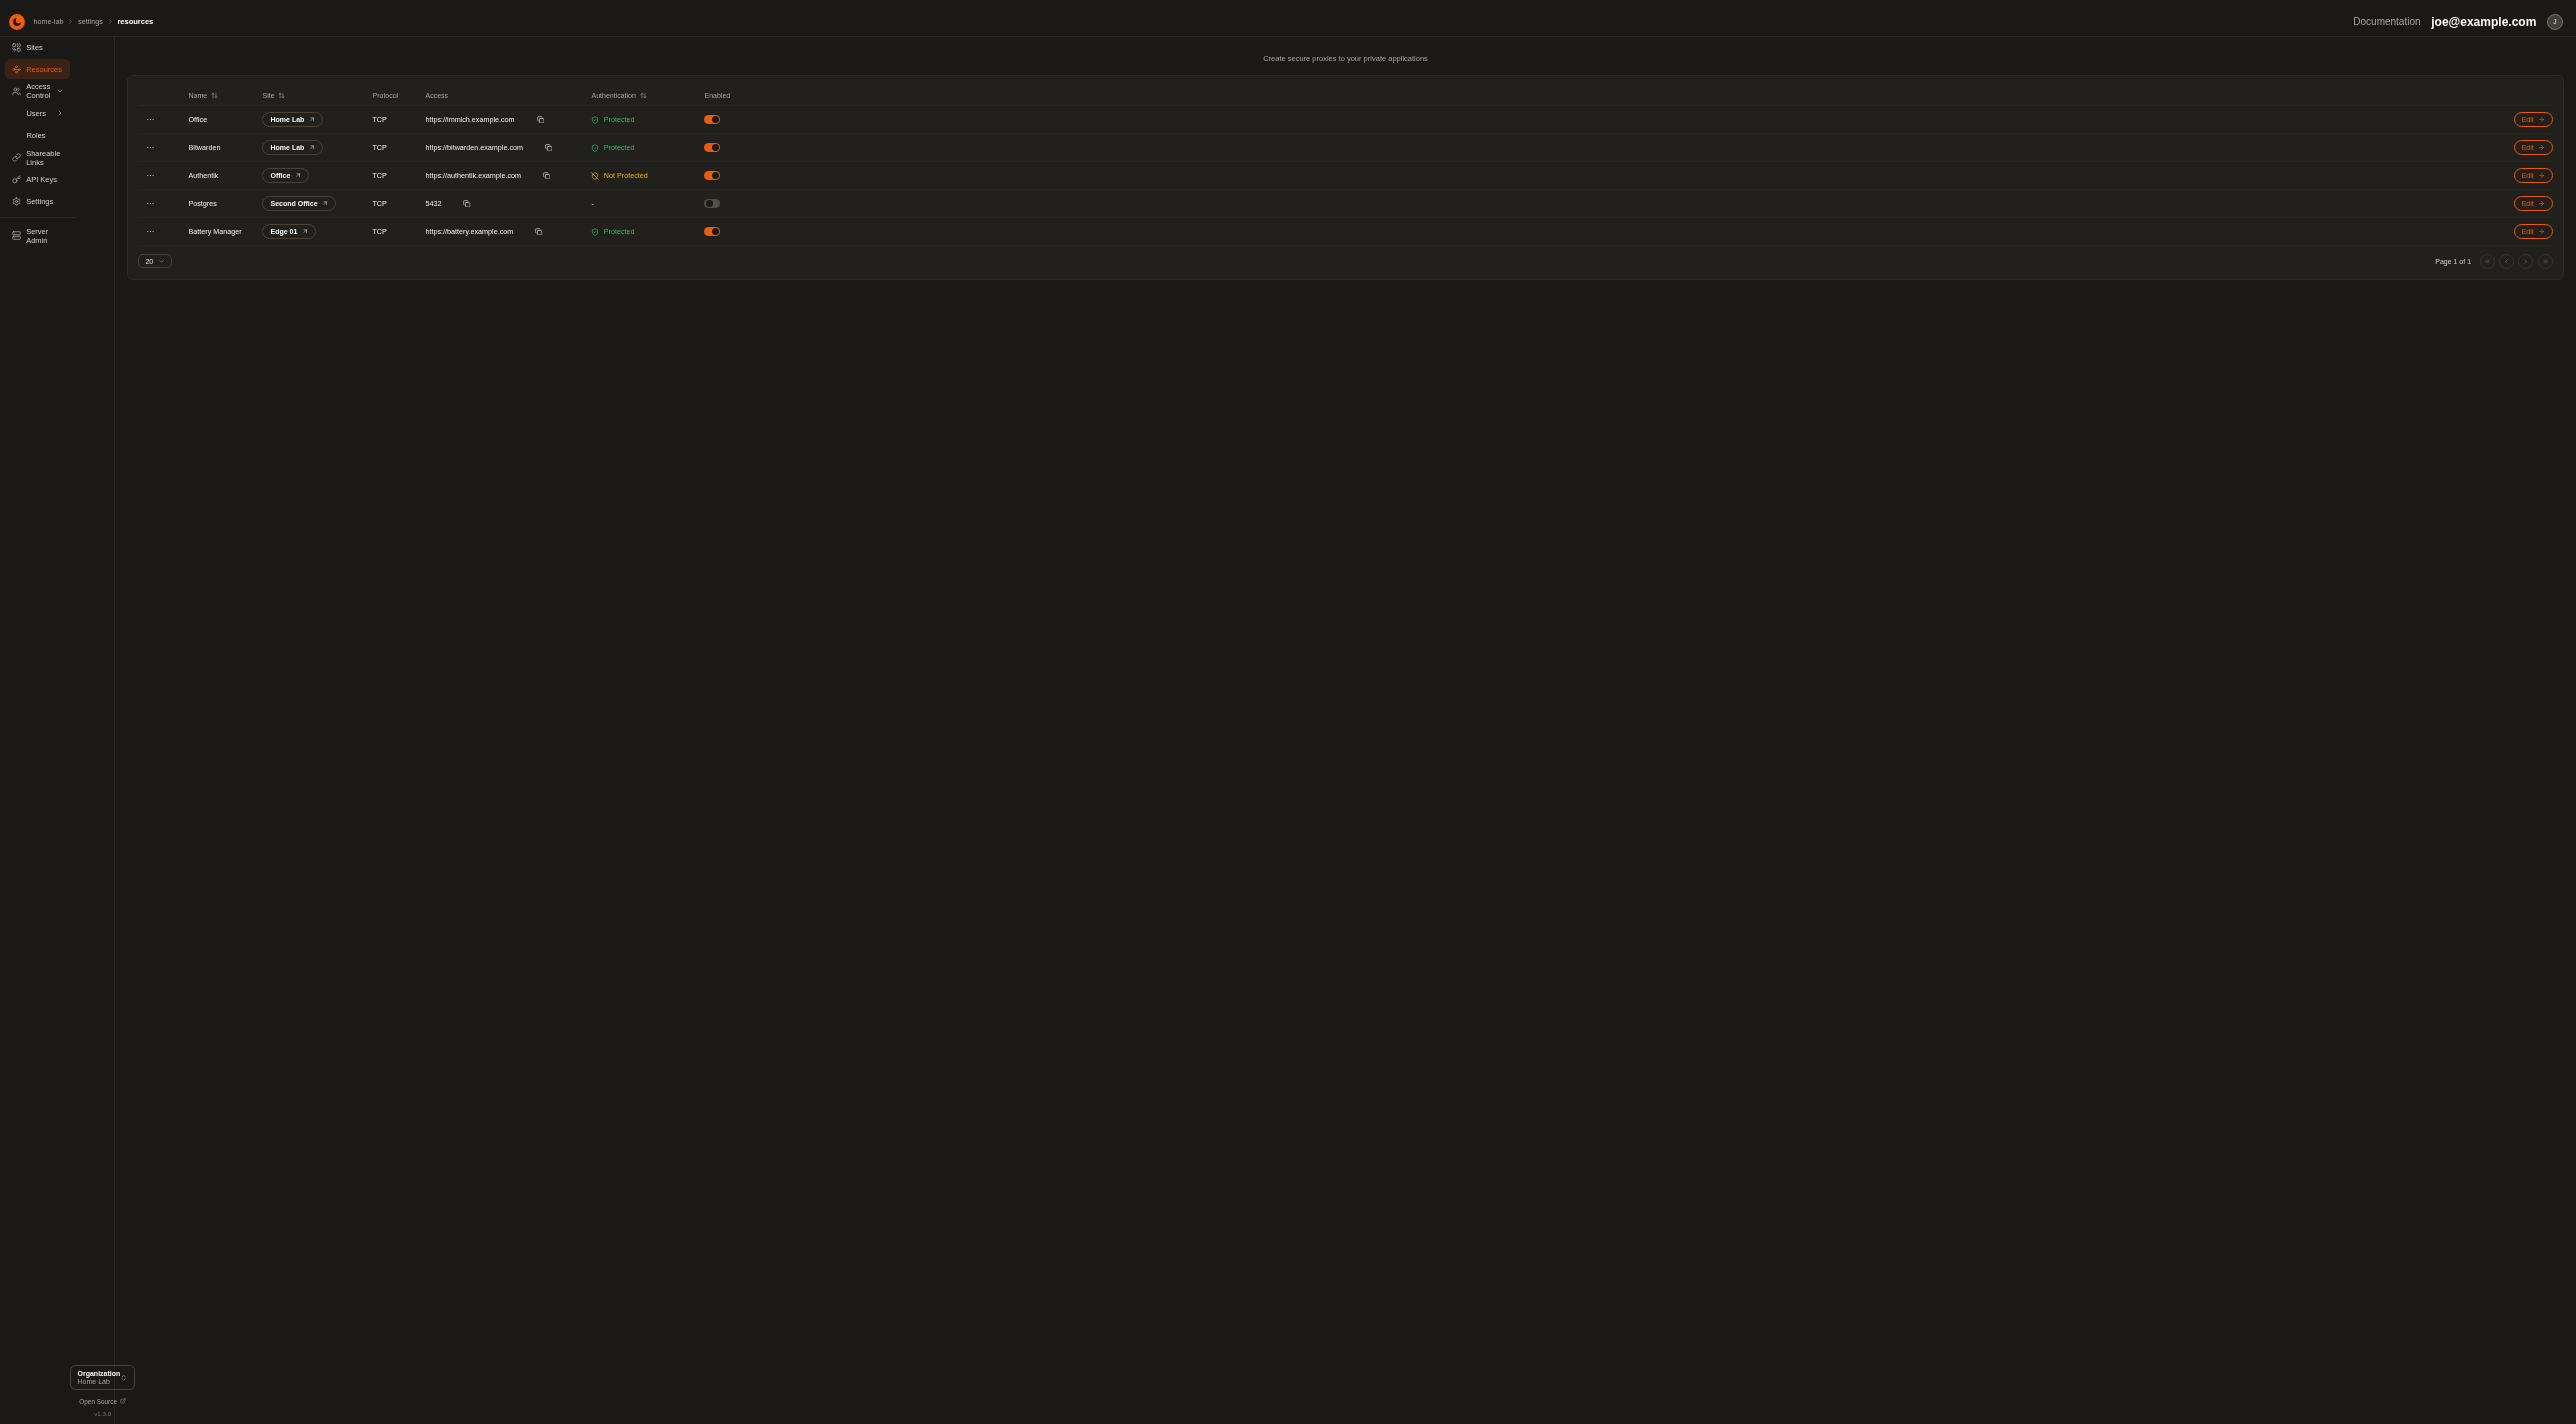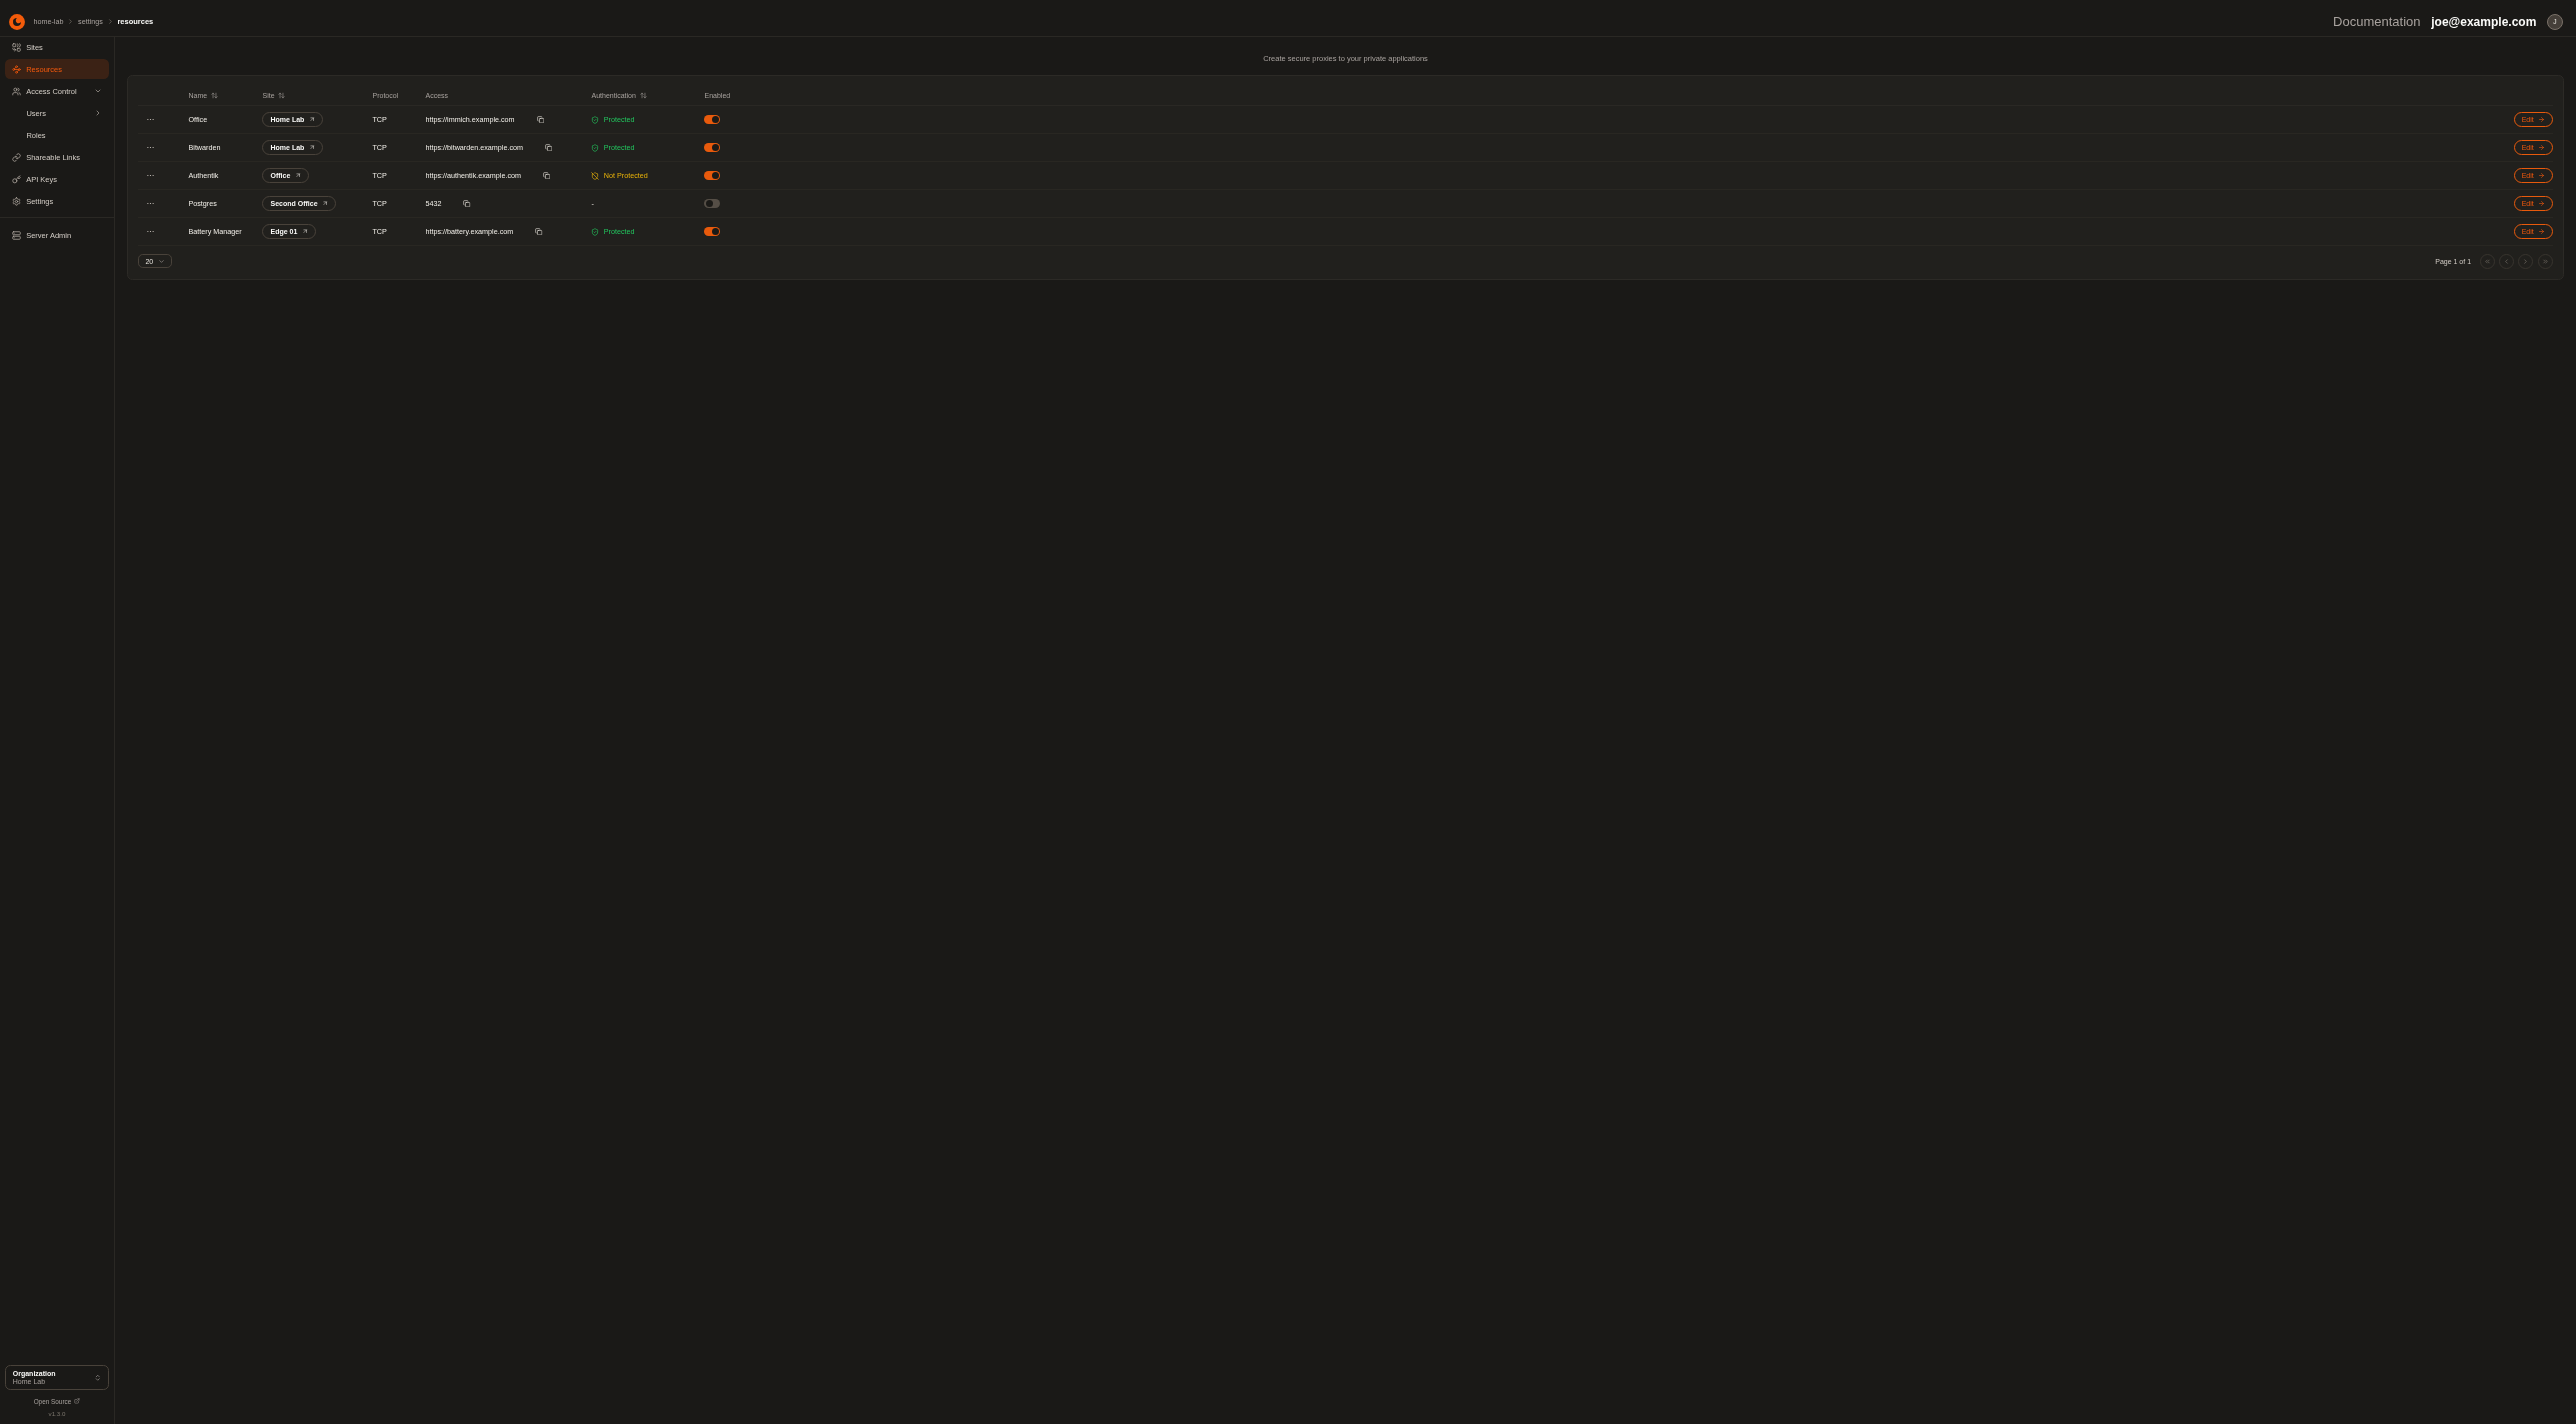--- a/index.html
+++ b/index.html
@@ -8,26 +8,26 @@
   .icn { display:inline-block; flex:none; }
   button { background:none; border:none; color:inherit; font-family:inherit; cursor:pointer; }
 
   
   .topbar { height:28.5px; display:flex; align-items:center; padding:0 13px 0 7.5px; border-bottom:0.5px solid #2a2824; background:#1a1917; position:relative; z-index:3;margin-top:8px; }
   .logo { width:18px; height:18px; flex:none; }
   .crumbs { display:flex; align-items:center; gap:3.8px; margin-left:8px; font-size:7.2px; color:#a8a29e; }
   .crumb-sep { width:7px; height:7px; color:#8a847b; }
   .crumb-last { color:#fafaf8; font-weight:700; font-size:7.5px; }
   .topbar-right { margin-left:auto; display:flex; align-items:center; gap:10.7px; }
-  .doc-link { font-size:13px; color:#a8a29e; }
+  .doc-link { font-size:10px; color:#a8a29e; }
   .user-email { font-size:12px; font-weight:700; color:#fafaf8; }
   .avatar { width:16px; height:16px; border-radius:50%; background:#453f39; border:0.5px solid #7a7168; display:flex; align-items:center; justify-content:center; font-size:6.7px; color:#f2efe9; }
 
   
-  .sidebar { position:fixed; top:28.5px; left:0; bottom:0; width:115px; border-right:0.5px solid #2a2824; background:#1a1917; display:flex; flex-direction:column; padding:8.6px 5.4px 7.5px; z-index:2; }
+  .sidebar { position:fixed; top:28.5px; left:0; bottom:0; width:115px; border-right:0.5px solid #2a2824; background:#1a1917; display:flex; flex-direction:row; padding:8.6px 5.4px 7.5px; z-index:2; }
   .side-item { display:flex; align-items:center; gap:5.4px; height:20px; padding:0 6.4px; border-radius:5.4px; color:#d3cdc6; font-size:7.5px; text-decoration:none; margin-bottom:2.1px; }
   .side-item .side-icn { width:9px; height:9px; color:#b5aea6; }
   .side-item.active { background:rgba(234,88,12,0.16); color:#f4590c; font-weight:500; }
   .side-item.active .side-icn { color:#f4590c; }
   .side-item.sub { padding-left:21px; }
   .side-item .trail { width:8px; height:8px; margin-left:auto; color:#b5aea6; }
   .side-divider { border-top:0.5px solid #2a2824; margin:5.4px -5.4px 7.5px; }
   .side-bottom { margin-top:auto; }
   .org-box { width:100%; border:0.5px solid #49423a; border-radius:5.4px; padding:3.8px 6.4px; display:flex; align-items:center; text-align:left; }
   .org-texts { display:flex; flex-direction:column; gap:1.1px; }

